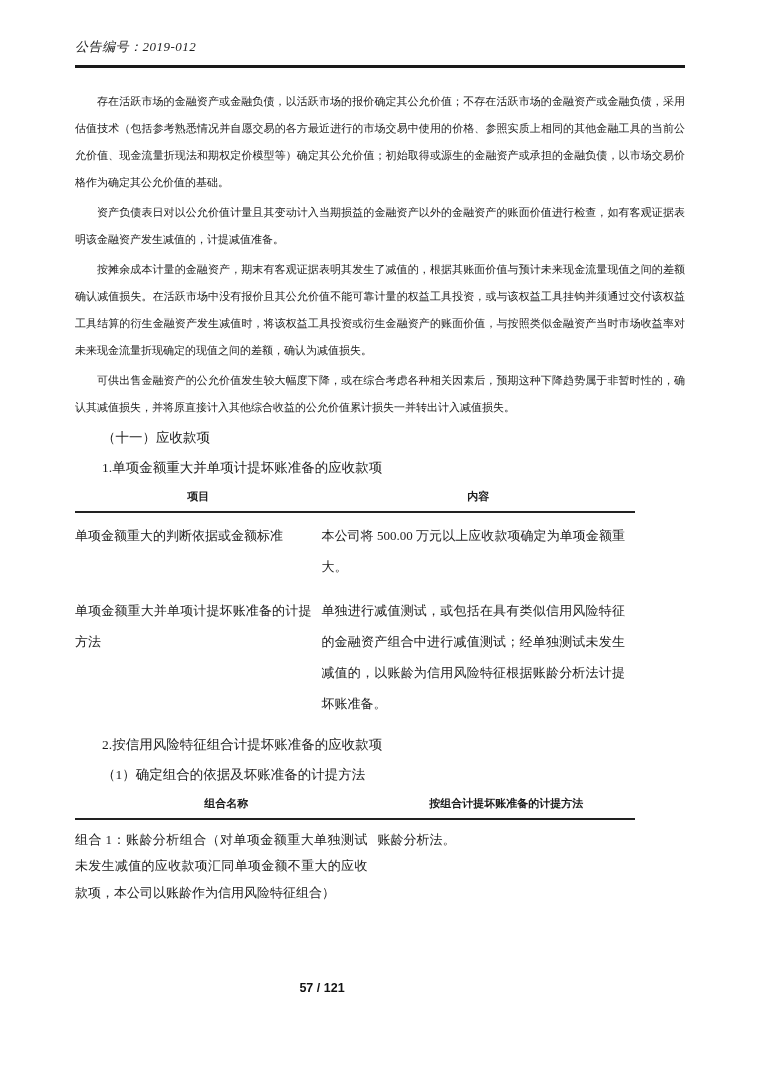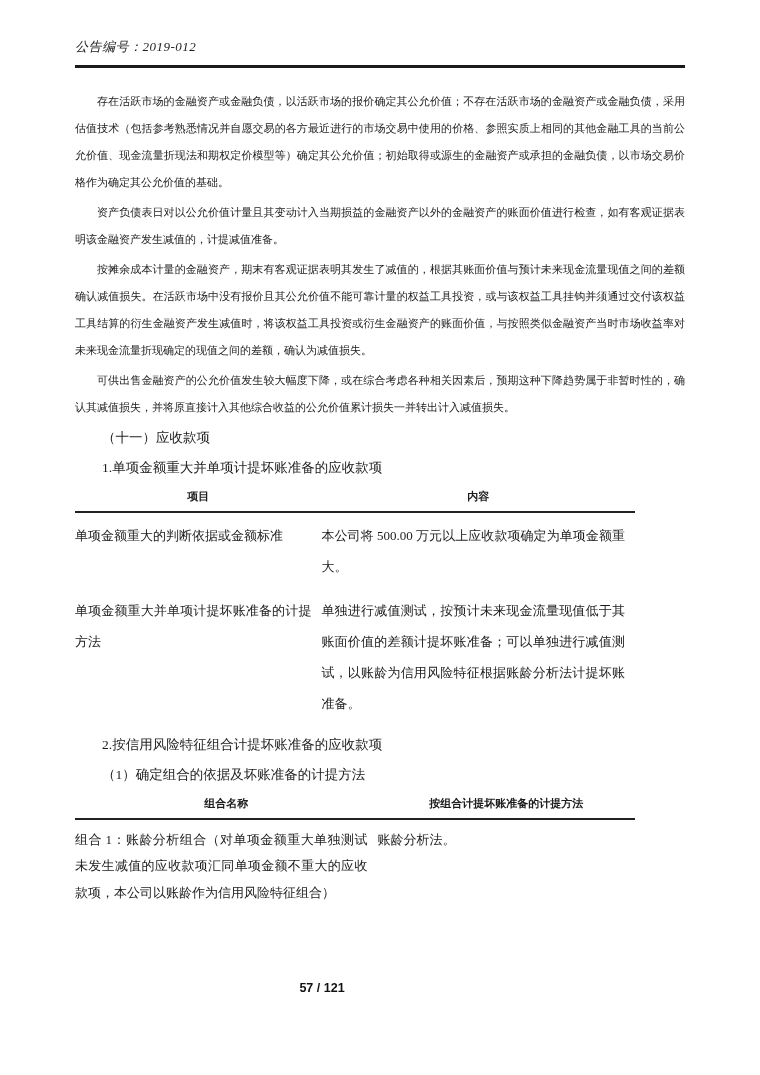--- a/index.html
+++ b/index.html
@@ -111,21 +111,21 @@
         <th>内容</th>
       </tr>
     </thead>
     <tbody>
       <tr>
         <td>单项金额重大的判断依据或金额标准</td>
         <td>本公司将 500.00 万元以上应收款项确定为单项金额重大。</td>
       </tr>
       <tr>
         <td>单项金额重大并单项计提坏账准备的计提方法</td>
-        <td>单独进行减值测试，按预计未来现金流量现值低于其账面价值的差额计提坏账准备；可以单独进行减值测试，以账龄为信用风险特征根据账龄分析法计提坏账准备。</td>
+        <td>单独进行减值测试，或包括在具有类似信用风险特征的金融资产组合中进行减值测试；经单独测试未发生减值的，以账龄为信用风险特征根据账龄分析法计提坏账准备。</td>
       </tr>
     </tbody>
   </table>
 
   <div class="heading sub-heading">2.按信用风险特征组合计提坏账准备的应收款项</div>
 
   <div class="heading">（1）确定组合的依据及坏账准备的计提方法</div>
 
   <table class="doc-table t2">
     <colgroup>

